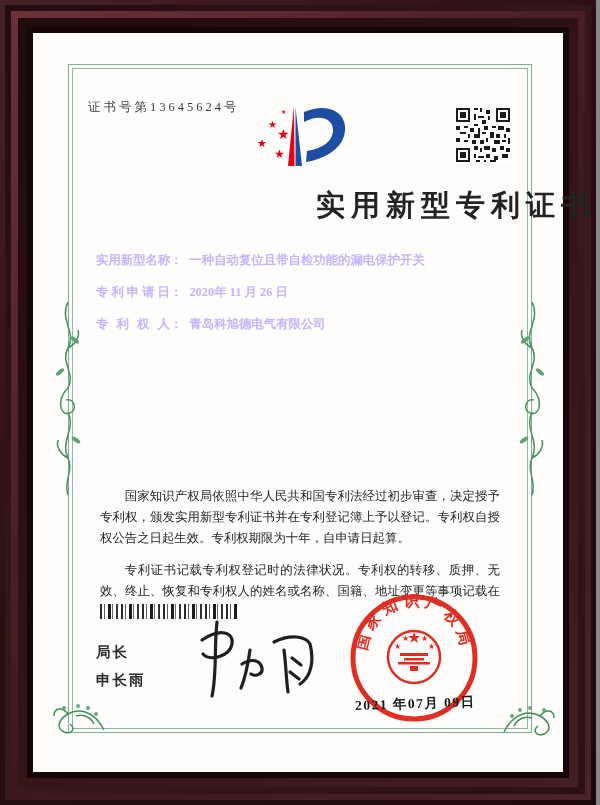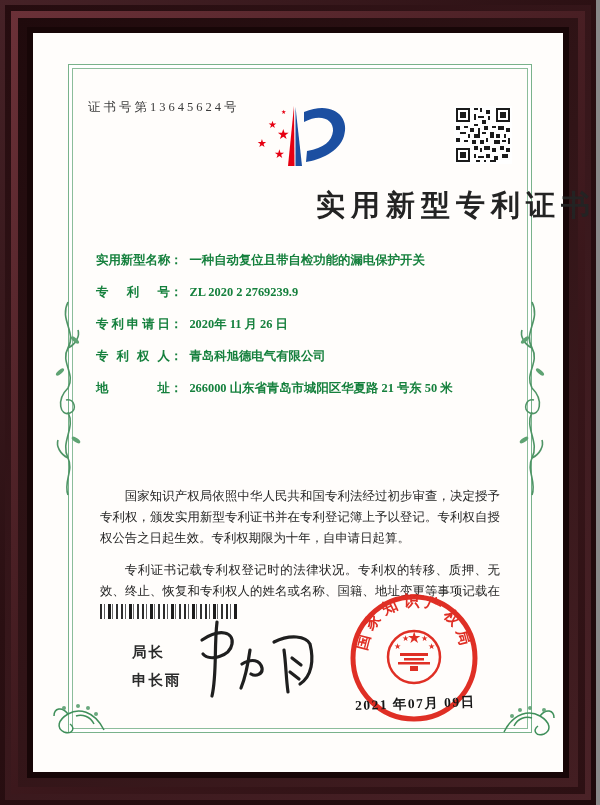--- a/index.html
+++ b/index.html
@@ -16,35 +16,35 @@
   .green-border{position:absolute;left:68px;top:64px;width:462px;height:667px;
     border:1.5px solid #79b28b;box-shadow:inset 0 0 0 3px #fff,inset 0 0 0 4px #8cbd9b;}
   
   .cert-no{position:absolute;left:88px;top:99px;font-size:12.5px;letter-spacing:3px;color:#3b3b3b;white-space:nowrap;}
   .logo{position:absolute;left:244px;top:98px;width:120px;height:78px;}
   .logo .st{position:absolute;color:#e60012;line-height:1;}
   .qr{position:absolute;left:454px;top:106px;width:58px;height:58px;}
   .title{position:absolute;left:0;right:0;top:186px;text-align:right;font-size:29px;font-weight:700;
          letter-spacing:6px;color:#232323;}
   
-  .fields{position:absolute;left:96px;top:252px;width:420px;font-size:12.4px;font-weight:700;color:#15803d;}
+  .fields{position:absolute;left:96px;top:252px;width:420px;font-size:12.4px;font-weight:700;color:#c4b5fd;}
   .row{height:31.9px;white-space:nowrap;position:relative;}
   .lbl{display:inline-block;width:74px;text-align:justify;text-align-last:justify;vertical-align:top;}
   .colon{display:inline-block;margin-right:7px;}
   .pair2{position:absolute;left:209px;top:0;}
   
   .paras{position:absolute;left:88px;top:474px;width:424px;font-size:12.4px;line-height:20.8px;
          color:#242424;text-align:justify;font-weight:500;}
   .paras p{margin:12px;text-indent:2em;}
   
   .barcode{position:absolute;left:100px;top:604px;width:137px;height:15px;
     background:repeating-linear-gradient(90deg,#2b2b2b 0 2px,#fff 2px 4px,#5a5a5a 4px 5px,#fff 5px 8px,
       #1c1c1c 8px 11px,#fff 11px 12px,#6a6a6a 12px 13px,#fff 13px 16px,#333 16px 18px,#fff 18px 21px);}
   .signer{position:absolute;left:96px;top:638px;font-family:"Liberation Sans","DejaVu Sans",sans-serif;
-          font-size:14.5px;font-weight:600;color:#2b2b2b;letter-spacing:2px;line-height:28px;margin-left:36px;}
+          font-size:14.5px;font-weight:600;color:#2b2b2b;letter-spacing:2px;line-height:28px;}
   .signature{position:absolute;left:186px;top:616px;width:140px;height:98px;}
   .seal{position:absolute;left:347px;top:591px;width:134px;height:134px;opacity:.94;}
   .seal-date{position:absolute;left:355px;top:695px;font-size:13.5px;font-weight:700;color:#161616;
              letter-spacing:1.5px;transform:rotate(-2deg);z-index:5;white-space:nowrap;}
   
   .vine{position:absolute;top:300px;width:36px;height:196px;}
   .vine-left{left:50px;}
   .vine-right{left:514px;transform:scaleX(-1);}
   .fl{position:absolute;width:56px;height:36px;}
   .fl-bl{left:52px;top:700px;transform:scaleX(-1);}
@@ -193,30 +193,24 @@
     </g>
   </svg>
 
   <div class="title">实用新型专利证书</div>
 
   <div class="fields">
     <div class="row">
       <span class="lbl">实用新型名称</span><span class="colon">：</span><span class="val">一种自动复位且带自检功能的漏电保护开关</span>
     </div>
     <div class="row">
-      <span class="lbl">专利号</span><span class="colon">：</span><span class="val">ZL 2020 2 2769239.9</span>
-    </div>
-    <div class="row">
       <span class="lbl">专利申请日</span><span class="colon">：</span><span class="val">2020年 11 月 26 日</span>
     </div>
     <div class="row">
       <span class="lbl">专利权人</span><span class="colon">：</span><span class="val">青岛科旭德电气有限公司</span>
-    </div>
-    <div class="row">
-      <span class="lbl">地址</span><span class="colon">：</span><span class="val">266000 山东省青岛市城阳区华夏路 21 号东 50 米</span>
     </div>
   </div>
 
   <div class="paras">
     <p>国家知识产权局依照中华人民共和国专利法经过初步审查，决定授予专利权，颁发实用新型专利证书并在专利登记簿上予以登记。专利权自授权公告之日起生效。专利权期限为十年，自申请日起算。</p>
     <p>专利证书记载专利权登记时的法律状况。专利权的转移、质押、无效、终止、恢复和专利权人的姓名或名称、国籍、地址变更等事项记载在专利登记簿上。</p>
   </div>
 
   <div class="barcode"></div>
 

